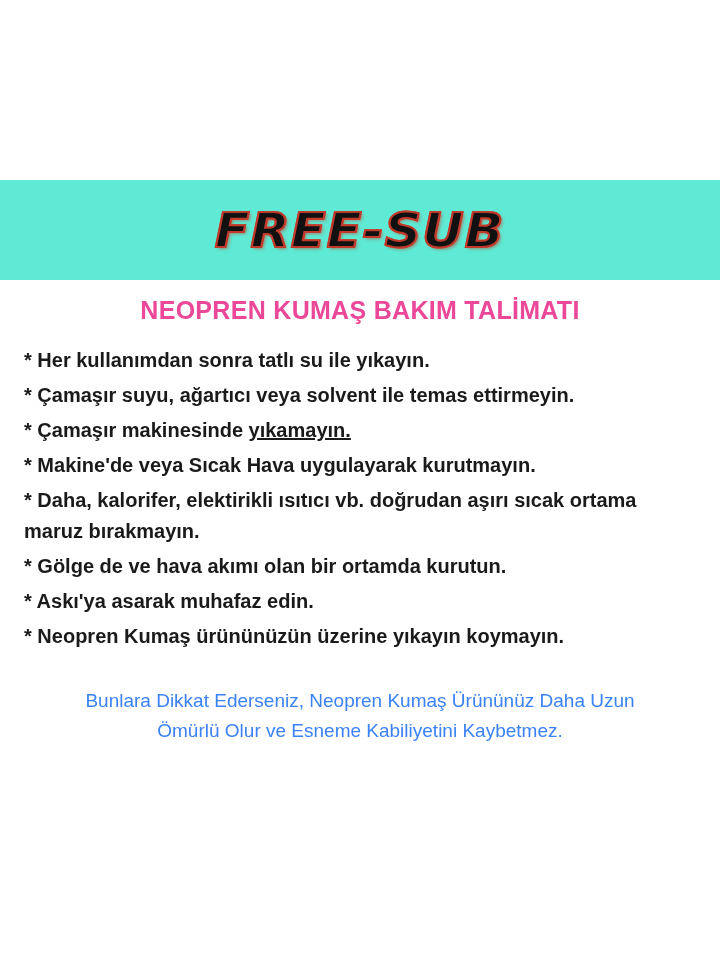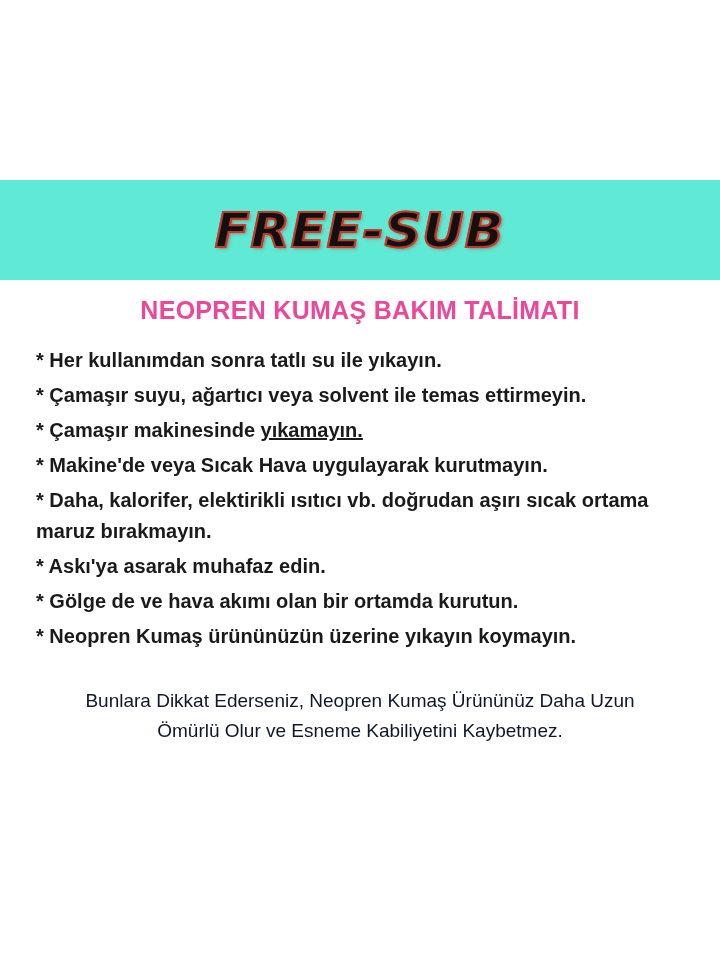--- a/index.html
+++ b/index.html
@@ -56,21 +56,21 @@
     text-align: center;
     font-family: "Liberation Sans", sans-serif;
     font-weight: bold;
     font-size: 25px;
     color: #ec4899;
     letter-spacing: 0.3px;
     margin: 0 0 20px 0;
   }
   .instructions {
     margin: 0;
-    padding: 0 22px 0 36px;
+    padding: 0 22px 0 24px;
     list-style: none;
   }
   .instructions li {
     font-family: "Liberation Sans", sans-serif;
     font-weight: bold;
     font-size: 20px;
     line-height: 1.55;
     color: #1a1a1a;
     margin: 0 0 4px 0;
     text-indent: 0;
@@ -78,21 +78,21 @@
   .instructions li .u {
     text-decoration: underline;
   }
   .footnote {
     margin: 34px auto 0 auto;
     width: 600px;
     text-align: center;
     font-family: "Liberation Sans", sans-serif;
     font-size: 19px;
     line-height: 1.6;
-    color: #0f172a;
+    color: #3b82f6;
   }
 </style>
 </head>
 <body>
 
 <div class="page">
 
   <div class="logo-band">
     <span class="logo-text">FREE-SUB</span>
   </div>
@@ -110,24 +110,24 @@
       <li>
         <span>* </span><span>Çamaşır makinesinde </span><span class="u">yıkamayın.</span>
       </li>
       <li>
         <span>* </span><span>Makine'de veya Sıcak Hava uygulayarak kurutmayın.</span>
       </li>
       <li>
         <span>* </span><span>Daha, kalorifer, elektirikli ısıtıcı vb. doğrudan aşırı sıcak ortama maruz bırakmayın.</span>
       </li>
       <li>
-        <span>* </span><span>Askı'ya asarak muhafaz edin.</span>
+        <span>* </span><span>Gölge de ve hava akımı olan bir ortamda kurutun.</span>
       </li>
       <li>
-        <span>* </span><span>Gölge de ve hava akımı olan bir ortamda kurutun.</span>
+        <span>* </span><span>Askı'ya asarak muhafaz edin.</span>
       </li>
       <li>
         <span>* </span><span>Neopren Kumaş ürününüzün üzerine yıkayın koymayın.</span>
       </li>
     </ul>
 
     <p class="footnote">Bunlara Dikkat Ederseniz, Neopren Kumaş Ürününüz Daha Uzun Ömürlü Olur ve Esneme Kabiliyetini Kaybetmez.</p>
   </div>
 
 </div>

